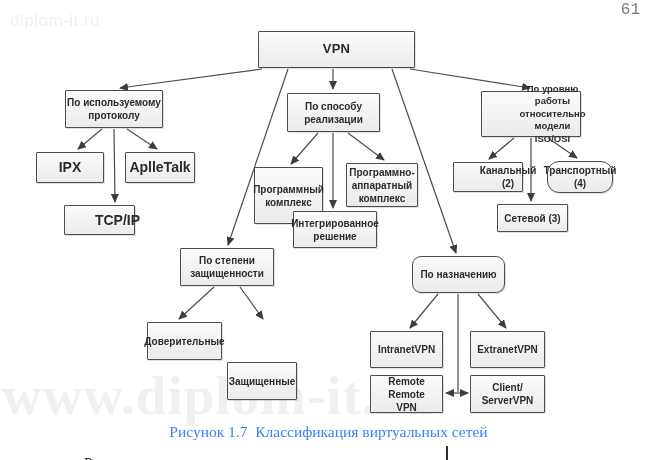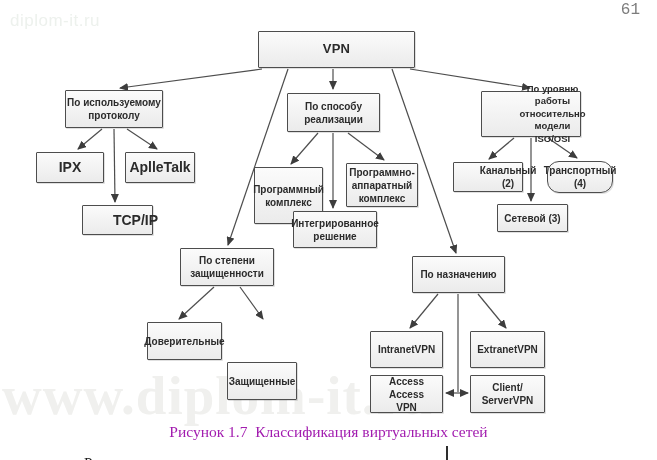--- a/index.html
+++ b/index.html
@@ -29,21 +29,21 @@
     box-shadow:1px 1px 0 rgba(0,0,0,0.12);
     display:flex;align-items:center;justify-content:center;
     text-align:center;font-weight:bold;color:#2b2b2b;
     font-size:10px;line-height:1.3;white-space:pre-line;
   }
   .node.big{font-size:13px;letter-spacing:.3px;}
   .node.leafcaps{font-size:14px;}
   .node.osi{font-size:9.5px;padding-left:43px;}
   .caption{
     position:absolute;left:0;top:423px;width:657px;z-index:3;text-align:center;
-    font-family:"Liberation Serif",serif;font-size:15.5px;color:#a21caf;
+    font-family:"Liberation Serif",serif;font-size:15.5px;color:#3b82f6;
     white-space:pre;
   }
   .cutline{
     position:absolute;left:84px;top:454px;width:540px;height:6px;z-index:3;
     overflow:hidden;
   }
   .cutline span{
     font-family:"Liberation Serif",serif;font-size:15px;color:#1a1a1a;
     white-space:nowrap;
   }
@@ -98,21 +98,21 @@
       <line x1="446" y1="393" x2="468" y2="393" marker-start="url(#ahs)" marker-end="url(#ah)"></line>
     </g>
   </svg>
 
   <div class="node big" style="left:258px;top:31px;width:157px;height:37px;">VPN</div>
 
   <div class="node" style="left:65px;top:90px;width:98px;height:38px;">По используемому
 протоколу</div>
   <div class="node leafcaps" style="left:36px;top:152px;width:68px;height:31px;">IPX</div>
   <div class="node leafcaps" style="left:125px;top:152px;width:70px;height:31px;">AplleTalk</div>
-  <div class="node leafcaps" style="left:82px;top:205px;width:71px;height:30px;padding-left:36px;">TCP/IP</div>
+  <div class="node leafcaps" style="left:64px;top:205px;width:71px;height:30px;padding-left:36px;">TCP/IP</div>
 
   <div class="node" style="left:287px;top:93px;width:93px;height:39px;">По способу
 реализации</div>
   <div class="node" style="left:254px;top:167px;width:69px;height:57px;">Программный
 комплекс</div>
   <div class="node" style="left:346px;top:163px;width:72px;height:44px;text-align:center;">Программно-
 аппаратный
 комплекс</div>
   <div class="node" style="left:293px;top:211px;width:84px;height:37px;">Интегрированное
 решение</div>
@@ -123,24 +123,24 @@
   <div class="node" style="left:453px;top:162px;width:70px;height:30px;padding-left:40px;">Канальный (2)</div>
   <div class="node" style="left:547px;top:161px;width:66px;height:32px;border-radius:12px;">Транспортный
 (4)</div>
   <div class="node" style="left:497px;top:204px;width:71px;height:28px;">Сетевой (3)</div>
 
   <div class="node" style="left:180px;top:248px;width:94px;height:38px;">По степени
 защищенности</div>
   <div class="node" style="left:147px;top:322px;width:75px;height:38px;">Доверительные</div>
   <div class="node" style="left:227px;top:322px;width:70px;height:38px;margin-top:40px;">Защищенные</div>
 
-  <div class="node" style="left:412px;top:256px;width:93px;height:37px;">По назначению</div>
+  <div class="node" style="left:412px;top:256px;width:93px;height:37px;border-radius:9px;">По назначению</div>
   <div class="node" style="left:370px;top:331px;width:73px;height:37px;">IntranetVPN</div>
   <div class="node" style="left:470px;top:331px;width:75px;height:37px;">ExtranetVPN</div>
-  <div class="node" style="left:370px;top:375px;width:73px;height:38px;">Access Access
+  <div class="node" style="left:370px;top:375px;width:73px;height:38px;">Remote Remote
 VPN</div>
   <div class="node" style="left:470px;top:375px;width:75px;height:38px;">Client/
 ServerVPN</div>
 
   <div class="caption">Рисунок 1.7  Классификация виртуальных сетей</div>
 
   <div class="cutline">
     <span>Рассмотрим далее программные средства, позволяющие организовать и</span>
   </div>
   <div class="cursor-bar"></div>

